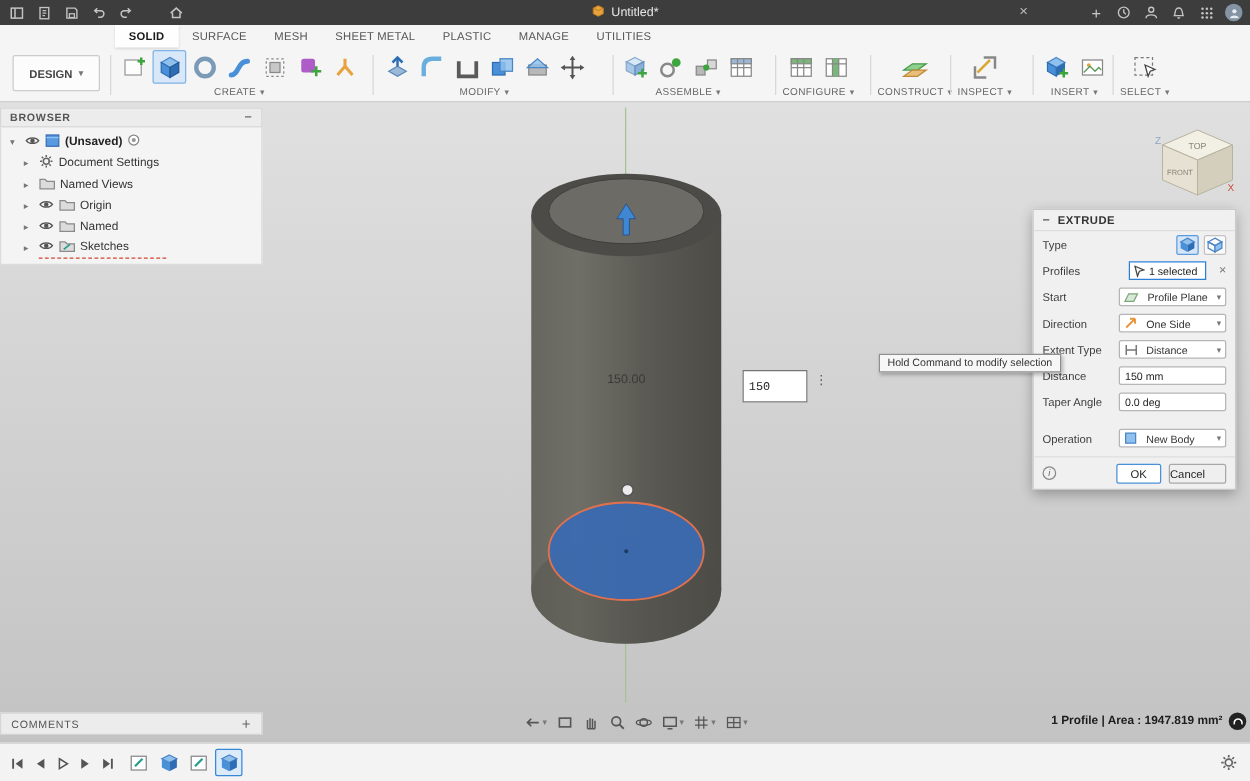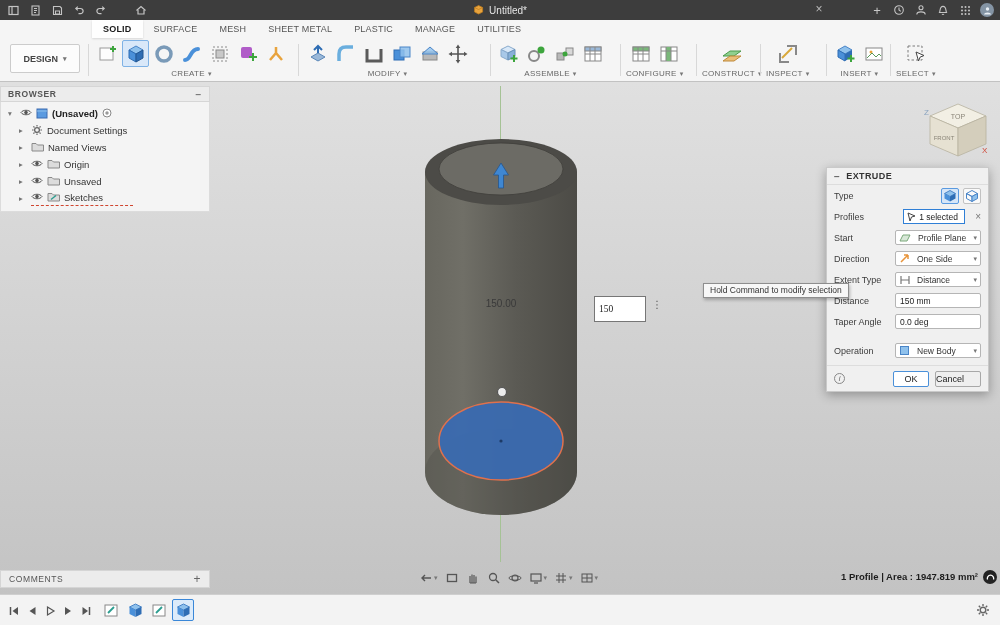--- a/index.html
+++ b/index.html
@@ -48,21 +48,21 @@
   .brow b { font-weight:bold; color:#222; }
   .sketch-sel { display:flex; align-items:center; gap:4px; border-bottom:1px dashed #d0452f; padding-right:30px; padding-bottom:1px; }
 
   
   .viewcube { position:absolute; left:918px; top:12px; width:82px; height:66px; z-index:5; }
   .axis-z { position:absolute; left:6px; top:14px; font-size:8px; color:#8aa4c0; }
   .axis-x { position:absolute; left:64px; top:52px; font-size:8px; color:#d04a3a; }
 
   
   .dim-label { position:absolute; left:477px; top:216px; width:48px; text-align:center; font-size:10px; color:#3a3a3a; z-index:4; }
-  .dim-input { position:absolute; left:594px; top:214px; width:52px; height:17px; border:1px solid #767676; background:#fff; font-size:9.5px; padding:12px 4px; color:#222; font-family:Liberation Serif, serif; z-index:4; }
+  .dim-input { position:absolute; left:594px; top:214px; width:52px; height:17px; border:1px solid #767676; background:#fff; font-size:9.5px; padding:12px 4px; color:#222; font-family:Liberation Mono, monospace; z-index:4; }
   .dim-kebab { position:absolute; left:652px; top:214px; width:10px; height:17px; line-height:17px; text-align:center; font-size:10px; color:#555; z-index:4; }
   .tooltip { position:absolute; left:703px; top:201px; height:15px; padding:0 6px; background:#f7f7f7; border:1px solid #8e8e8e; font-size:8.5px; line-height:13px; color:#333; white-space:nowrap; box-shadow:1px 2px 3px rgba(0,0,0,.25); z-index:9; }
 
   
   .xdialog { position:absolute; left:826px; top:85px; width:163px; background:rgba(241,241,241,.97); border:1px solid #c9c9c9; box-shadow:0 3px 10px rgba(0,0,0,.3); z-index:8; }
   .xheader { height:17px; display:flex; align-items:center; gap:6px; padding:0 7px; font-weight:bold; color:#333; font-size:9px; letter-spacing:.4px; border-bottom:1px solid #ddd; }
   .xh-minus { color:#666; font-size:10px; }
   .xrow { height:21px; display:flex; align-items:center; padding:0 7px; }
   .xrow.gap { margin-top:8px; }
   .xlabel { font-size:9px; color:#3d3d3d; }
@@ -530,21 +530,21 @@
         </div>
         <div class="brow child">
           <span class="tree-arrow">▸</span>
           <span><svg width="12" height="11">
                 <path d="M1 5.5 C3 2.5 9 2.5 11 5.5 C9 8.5 3 8.5 1 5.5 Z" fill="none" stroke="#555"></path>
                 <circle cx="6" cy="5.5" r="1.8" fill="#555"></circle>
               </svg></span>
           <span><svg width="13" height="11">
                 <path d="M1 2.5 H5 L6.5 4 H12.5 V10 H1 Z" fill="#dcdcdc" stroke="#8a8a8a"></path>
               </svg></span>
-          <span>Unsaved</span>
+          <span>Named</span>
         </div>
         <div class="brow child">
           <span class="tree-arrow">▸</span>
           <span class="sketch-sel">
             <span><svg width="12" height="11">
                   <path d="M1 5.5 C3 2.5 9 2.5 11 5.5 C9 8.5 3 8.5 1 5.5 Z" fill="none" stroke="#555"></path>
                   <circle cx="6" cy="5.5" r="1.8" fill="#555"></circle>
                 </svg></span>
             <span><svg width="13" height="11">
                   <path d="M1 2.5 H5 L6.5 4 H12.5 V10 H1 Z" fill="#dcdcdc" stroke="#8a8a8a"></path>

